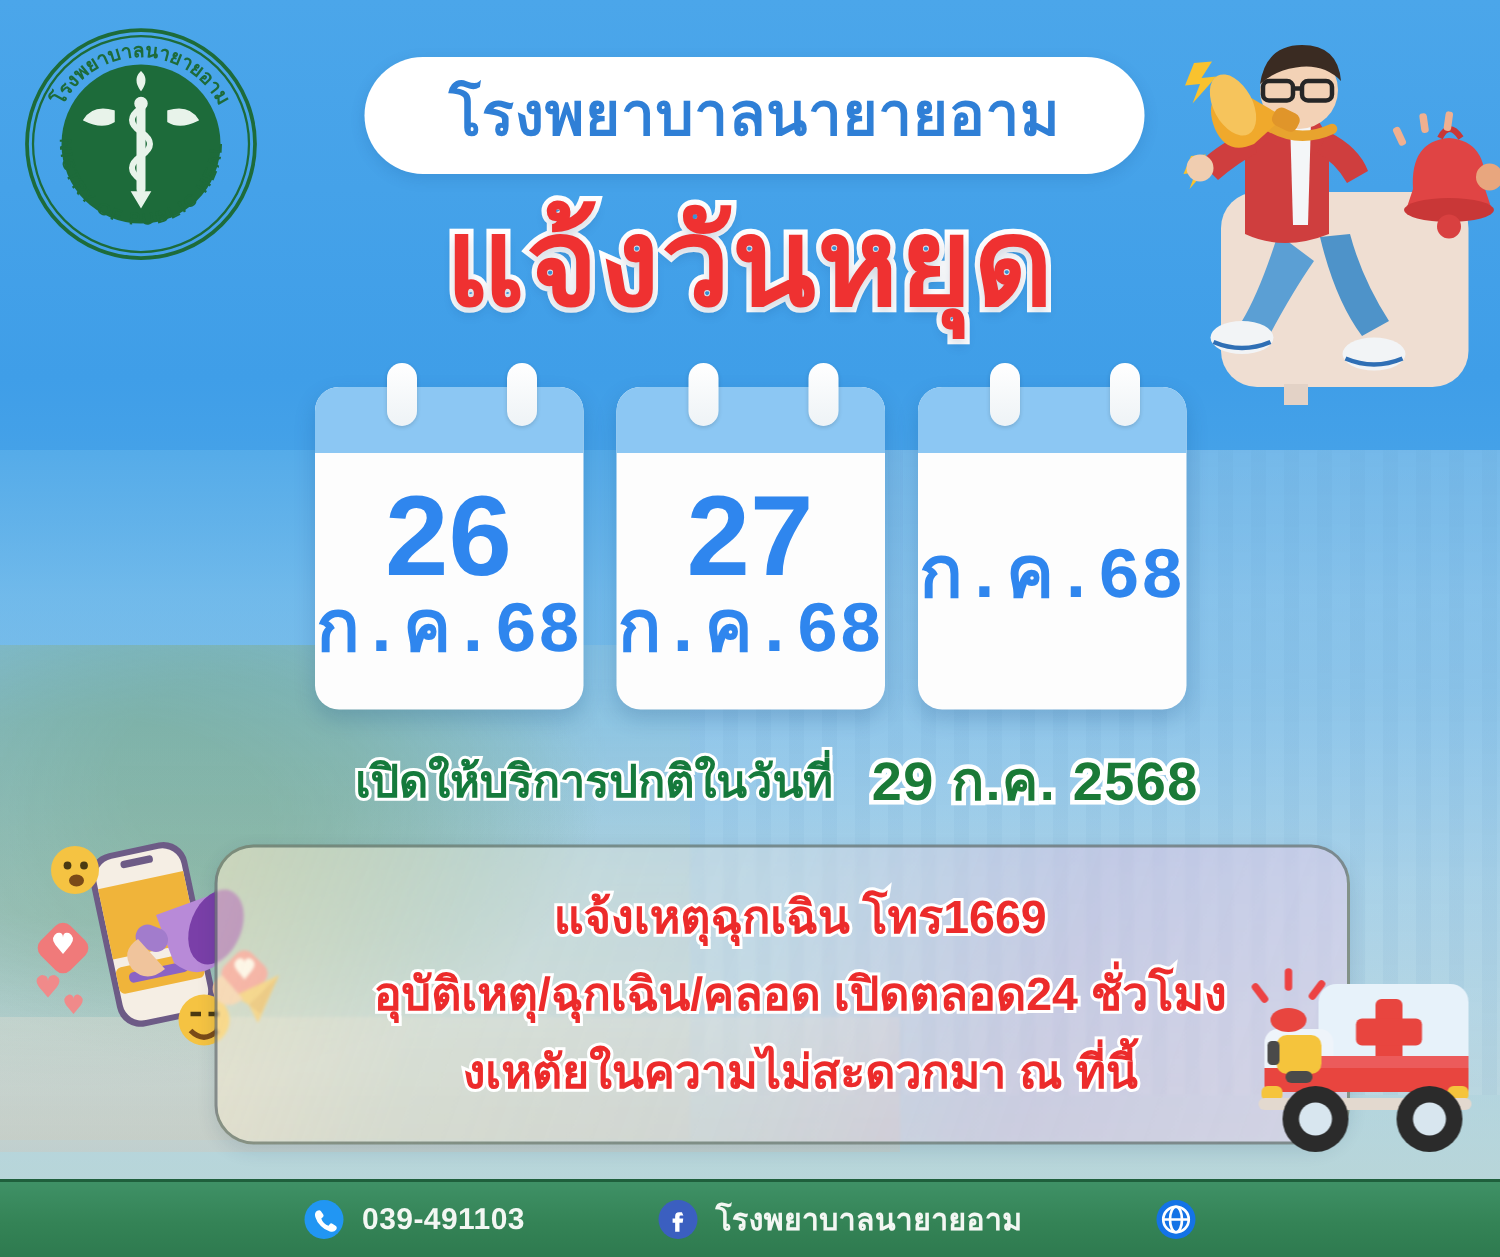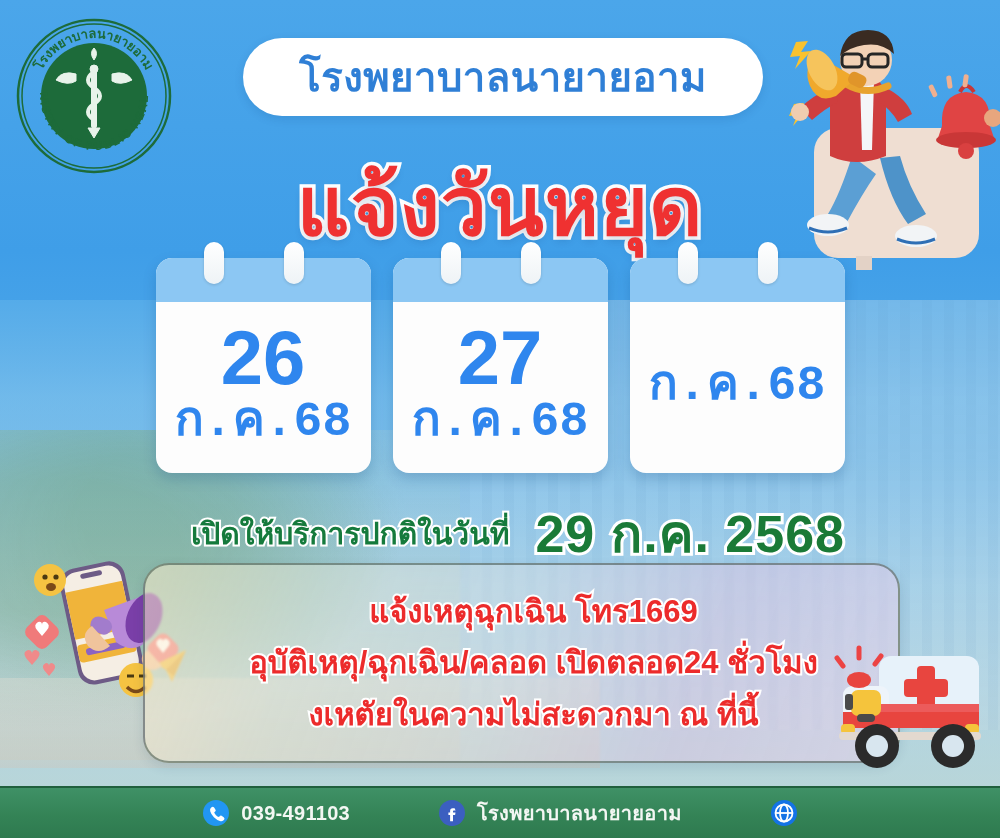--- a/index.html
+++ b/index.html
@@ -77,37 +77,36 @@
   .main-title{
     position:absolute; left:0; right:0; top:133px;
     text-align:center;
     font-size:82px; font-weight:bold;
     color:#ef3131;
     line-height:1.05;
     -webkit-text-stroke:7px #ffffff;
     paint-order:stroke fill;
     text-shadow:0 4px 8px rgba(0,40,90,0.18);
     letter-spacing:1px;
-    margin-top:31px;
   }
 
   
   .hero-art{
     position:absolute; right:-6px; top:8px; width:250px; height:262px;
   }
   .hero-art svg{ width:100%; height:100%; display:block; }
 
   
   .calendars{
     position:absolute; left:0; right:0; top:258px;
     display:flex; justify-content:center; gap:22px;
   }
   .cal{
     position:relative;
-    width:215px; height:215px;
+    width:179px; height:215px;
     border-radius:16px;
     background:#fdfdfd;
     box-shadow:0 6px 14px rgba(10,60,120,0.20);
     overflow:visible;
     display:flex; flex-direction:column;
   }
   .cal .hdr{
     height:44px;
     background:#8cc7f3;
     border-radius:16px 16px 0 0;
@@ -141,21 +140,21 @@
     display:flex; align-items:center; justify-content:center; gap:26px;padding-left:36px;
   }
   .reopen .lbl{
     color:#157a3c;
     font-size:30px; font-weight:bold;
     -webkit-text-stroke:4px #ffffff;
     paint-order:stroke fill;
   }
   .reopen .date{
     color:#1a7a37;
-    font-size:52px; font-weight:bold;
+    font-size:36px; font-weight:bold;
     -webkit-text-stroke:6px #ffffff;
     paint-order:stroke fill;
     letter-spacing:1px;
   }
 
   
   .info-panel{
     position:absolute; left:143px; top:563px;
     width:757px; height:200px;
     border-radius:26px;

